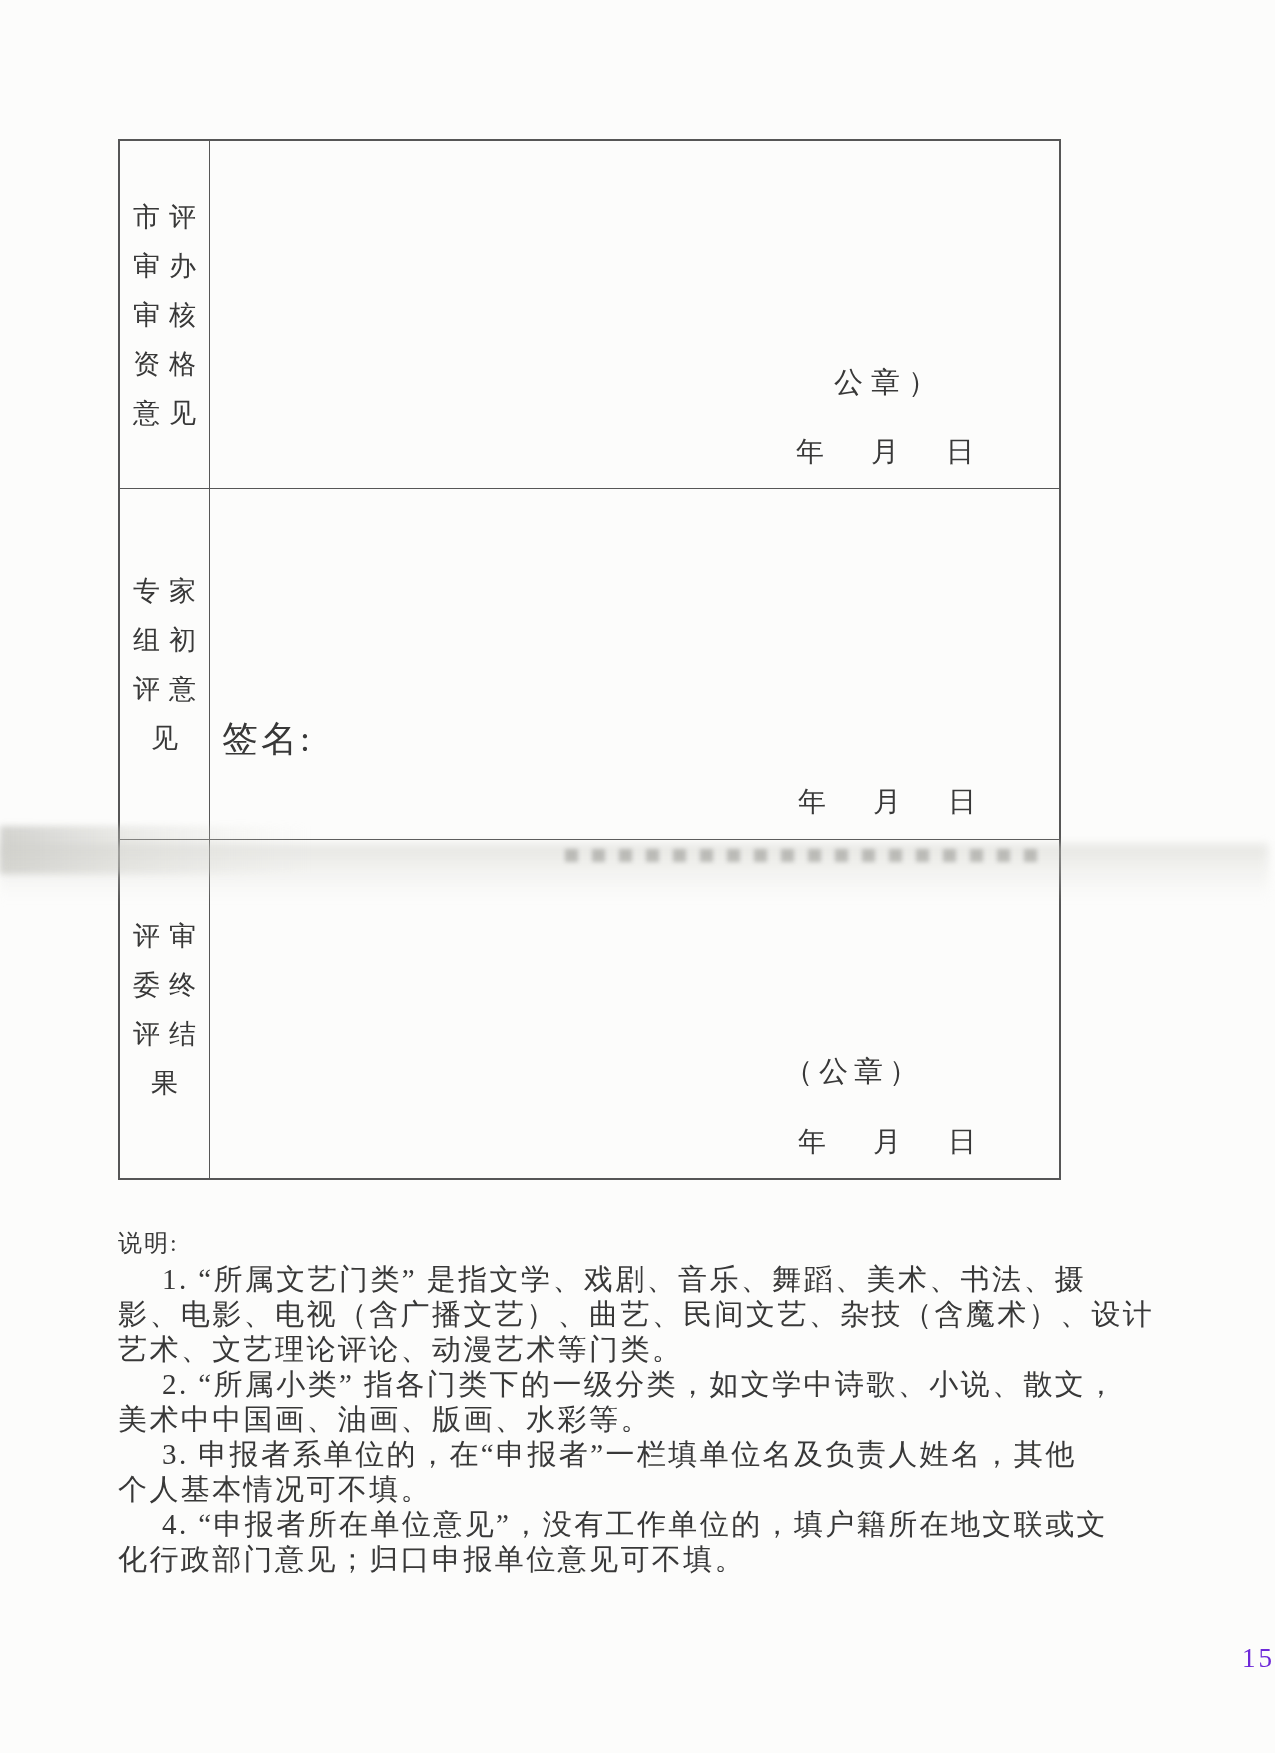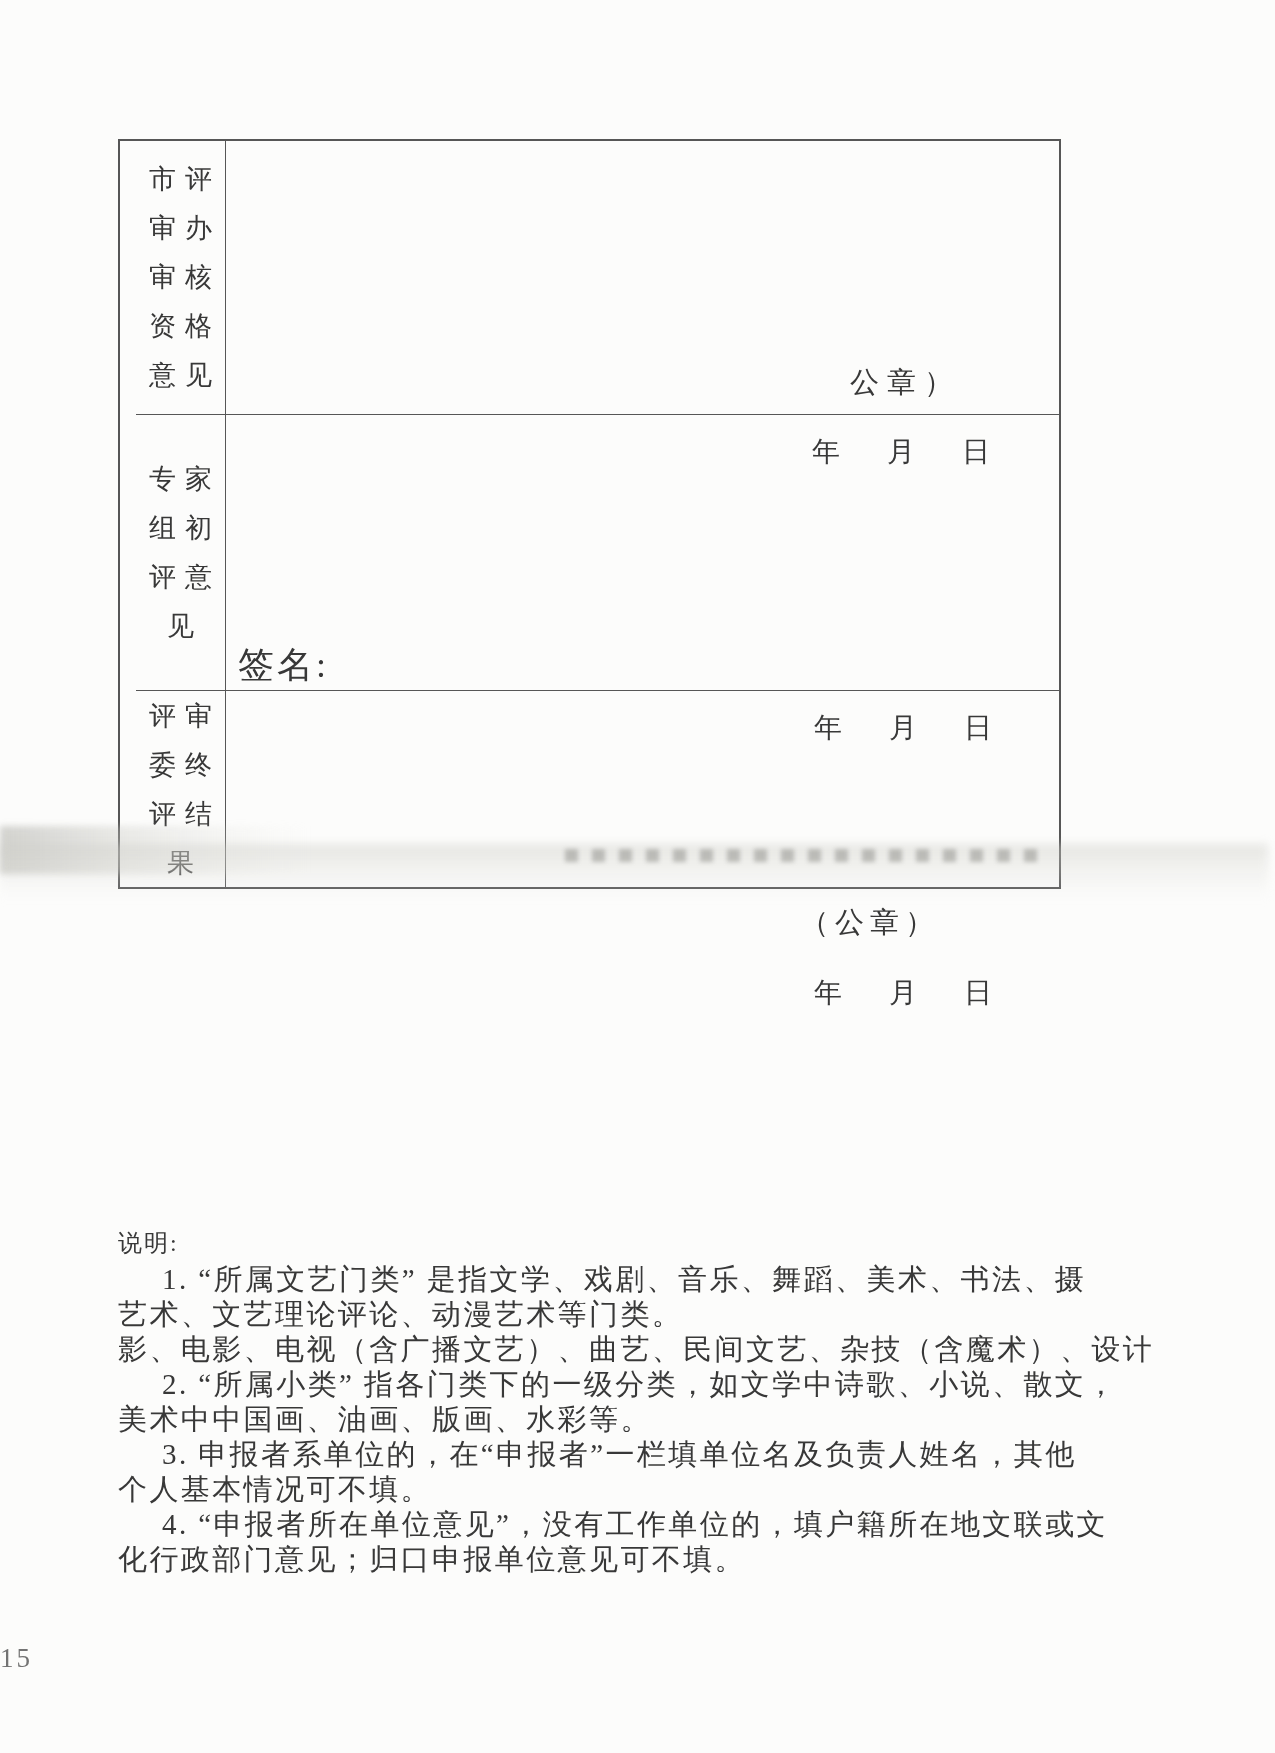--- a/index.html
+++ b/index.html
@@ -10,26 +10,25 @@
     background:#fcfcfb;
     overflow:hidden;
     font-family:"Liberation Serif","DejaVu Serif",serif;
     color:#383838;
   }
 
   
   .form-table{
     position:absolute;
     left:118px;top:139px;
-    width:943px;height:750px;
+    width:943px;height:1041px;
     border:2px solid #565656;
     box-sizing:border-box;
     display:flex;flex-direction:column;
     background:transparent;
-    padding-left:16px;
   }
   .form-row{display:flex;box-sizing:border-box;}
   .form-row.r1{height:348px;border-bottom:1.5px solid #565656;}
   .form-row.r2{height:351px;border-bottom:1.5px solid #565656;justify-content:space-between;}
   .form-row.r3{flex:1;}
   .label-cell{
     width:90px;box-sizing:border-box;
     border-right:1.5px solid #565656;
     display:flex;flex-direction:column;
     justify-content:center;align-items:center;
@@ -90,24 +89,24 @@
     height:35px;
     letter-spacing:2.4px;
     white-space:nowrap;
   }
   .note-line.indent{padding-left:44px;}
 
   
   .page-number{
     position:absolute;
     left:0;right:0;top:1643px;
-    text-align:left;
+    text-align:right;
     font-size:27px;
     letter-spacing:3px;
-    color:#737373;
+    color:#6d28d9;
   }
 
   
   .smudge{position:absolute;pointer-events:none;}
   .smudge-left{
     left:0;top:826px;width:310px;height:48px;
     background:linear-gradient(to right,
       rgba(176,176,170,0.55) 0%,
       rgba(200,200,194,0.35) 40%,
       rgba(220,220,214,0.15) 75%,
@@ -180,22 +179,22 @@
 
   </div>
 
   <div class="smudge smudge-left"></div>
   <div class="smudge smudge-wide"></div>
   <div class="smudge smudge-ghost-text"></div>
 
   <div class="notes">
     <div class="notes-heading">说明:</div>
     <div class="note-line indent">1. “所属文艺门类” 是指文学、戏剧、音乐、舞蹈、美术、书法、摄</div>
+    <div class="note-line">影、电影、电视（含广播文艺）、曲艺、民间文艺、杂技（含魔术）、设计</div>
     <div class="note-line">艺术、文艺理论评论、动漫艺术等门类。</div>
-    <div class="note-line">影、电影、电视（含广播文艺）、曲艺、民间文艺、杂技（含魔术）、设计</div>
     <div class="note-line indent">2. “所属小类” 指各门类下的一级分类，如文学中诗歌、小说、散文，</div>
     <div class="note-line">美术中中国画、油画、版画、水彩等。</div>
     <div class="note-line indent">3. 申报者系单位的，在“申报者”一栏填单位名及负责人姓名，其他</div>
     <div class="note-line">个人基本情况可不填。</div>
     <div class="note-line indent">4. “申报者所在单位意见”，没有工作单位的，填户籍所在地文联或文</div>
     <div class="note-line">化行政部门意见；归口申报单位意见可不填。</div>
   </div>
 
   <div class="page-number">15</div>
 

